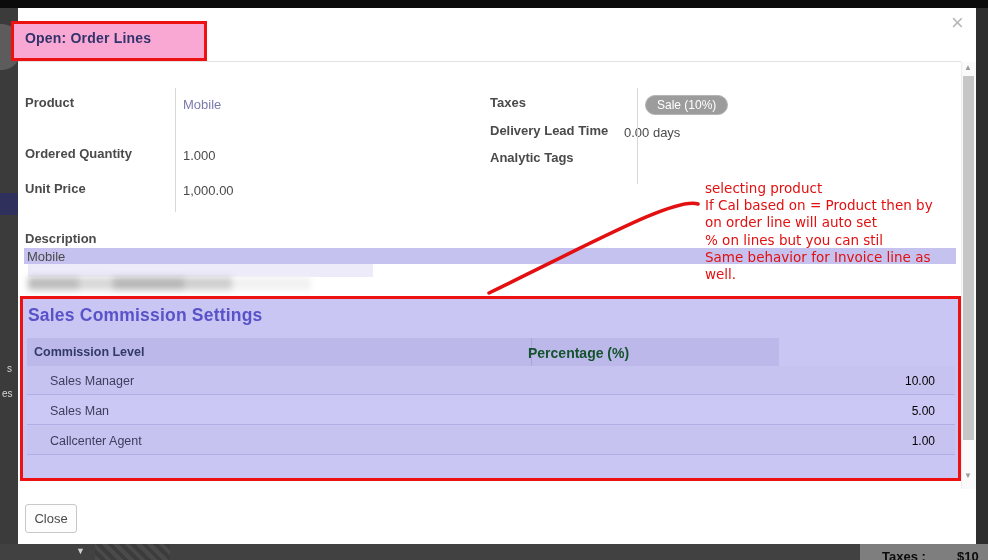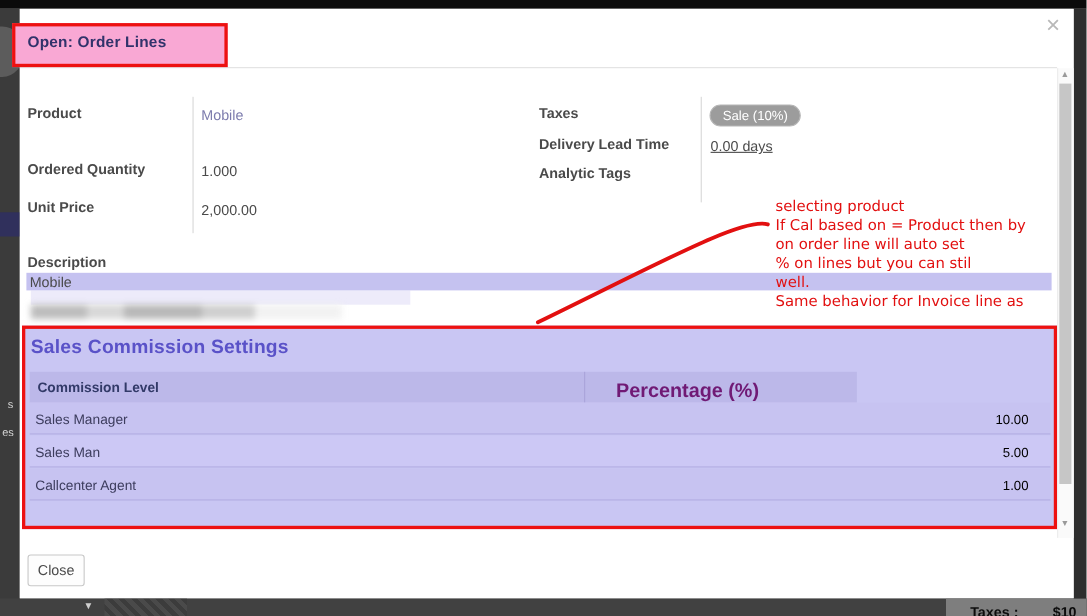--- a/index.html
+++ b/index.html
@@ -50,26 +50,26 @@
   .desc-blur { position:absolute; left:28px; top:277px; width:283px; height:13px; filter:blur(3px);
                background:linear-gradient(90deg,#bdbdbd 0 18%,#d8d8d8 18% 30%,#b8b8b8 30% 55%,#cfcfcf 55% 72%,#f2f2f2 72% 100%); }
 
   .red-box { position:absolute; left:20px; top:296px; width:941px; height:185px;
              border:3.5px solid #ed1111; background:#c9c6f3; z-index:2; }
   .sec-title { position:absolute; left:28px; top:305px; font-size:17.5px; font-weight:bold;
                color:#5a52c8; letter-spacing:.2px; z-index:3; }
   .tbl-header { position:absolute; left:27px; top:338px; width:752px; height:28px;
                 background:#bcb8e9; z-index:3; }
   .tbl-header .c1 { position:absolute; left:7px; top:7px; font-size:12.5px; font-weight:bold; color:#323a68; }
-  .tbl-header .c2 { position:absolute; left:533px; top:7px; font-size:18px; font-weight:bold; color:#701a75; }
+  .tbl-header .c2 { position:absolute; left:501px; top:7px; font-size:14px; font-weight:bold; color:#14532d; }
   .tbl-header .cd { position:absolute; left:504px; top:0; width:1px; height:28px; background:#a9a4da; }
   .tbl-row { position:absolute; left:27px; width:928px; height:29px; background:#c7c3f1;
              border-bottom:1px solid #b2ade2; z-index:3; }
   .tbl-row.alt { background:#ccc8f5; }
-  .tbl-row .rl { position:absolute; left:5px; top:8px; font-size:12.5px; color:#3d3d5e; }
+  .tbl-row .rl { position:absolute; left:23px; top:8px; font-size:12.5px; color:#3d3d5e; }
   .tbl-row .rv { position:absolute; right:20px; top:8px; font-size:12px; color:#000000; }
 
   .close-btn { position:absolute; left:25px; top:504px; width:52px; height:29px;
                background:#fdfdfd; border:1px solid #c8c8c8; border-radius:3px;
                font-size:13px; color:#4a4a4a; text-align:center; line-height:27px; cursor:pointer; }
 
   .sb-track { position:absolute; left:961px; top:62px; width:15px; height:427px;
               background:#fafafa; border-left:1px solid #ececec; z-index:6; }
   .sb-thumb { position:absolute; left:963px; top:76px; width:11px; height:364px; background:#c6c6c6; z-index:7; }
   .sb-arrow { position:absolute; left:964px; color:#9a9a9a; font-size:8px; z-index:7; }
@@ -97,37 +97,37 @@
     <span>Open: Order Lines</span>
   </div>
   <div class="close-x">×</div>
 
 
   <div class="lbl" style="left:25px; top:95px;">Product</div>
   <div class="val link" style="left:183px; top:97px;">Mobile</div>
   <div class="lbl" style="left:25px; top:146px;">Ordered Quantity</div>
   <div class="val" style="left:183px; top:148px;">1.000</div>
   <div class="lbl" style="left:25px; top:181px;">Unit Price</div>
-  <div class="val" style="left:183px; top:183px;">2,000.00</div>
+  <div class="val" style="left:183px; top:183px;">1,000.00</div>
   <div class="vdiv" style="left:175px; top:88px; height:124px;"></div>
 
   <div class="lbl" style="left:490px; top:95px;">Taxes</div>
   <div class="badge">Sale (10%)</div>
   <div class="lbl" style="left:490px; top:123px;">Delivery Lead Time</div>
-  <div class="val" style="left:646px; top:125px;text-decoration:underline;">0.00 days</div>
+  <div class="val" style="left:624px; top:125px;">0.00 days</div>
   <div class="lbl" style="left:490px; top:150px;">Analytic Tags</div>
   <div class="vdiv" style="left:637px; top:88px; height:96px;"></div>
 
   <div class="ann-side">
     <div>selecting product</div>
     <div>If Cal based on = Product then by</div>
     <div>on order line will auto set</div>
     <div>% on lines but you can stil</div>
+    <div>Same behavior for Invoice line as</div>
     <div>well.</div>
-    <div>Same behavior for Invoice line as</div>
   </div>
   <svg class="connector" width="230" height="108">
     <path d="M218,9 C196,2 120,44 9,98" stroke="#e21010" stroke-width="3.5" fill="none" stroke-linecap="round"></path>
   </svg>
 
   <div class="lbl" style="left:25px; top:231px;">Description</div>
   <div class="desc-band">
     <span>Mobile</span>
   </div>
   <div class="desc-sub"></div>

